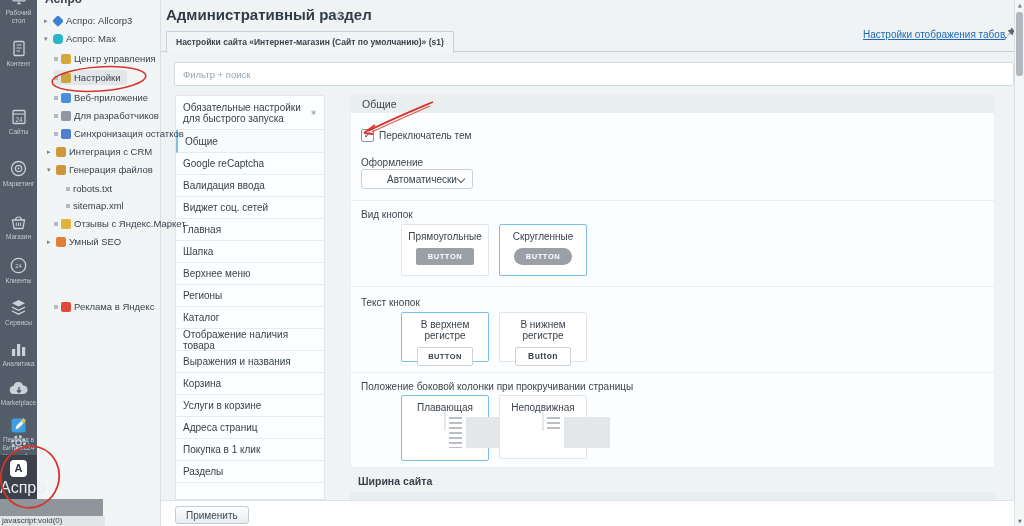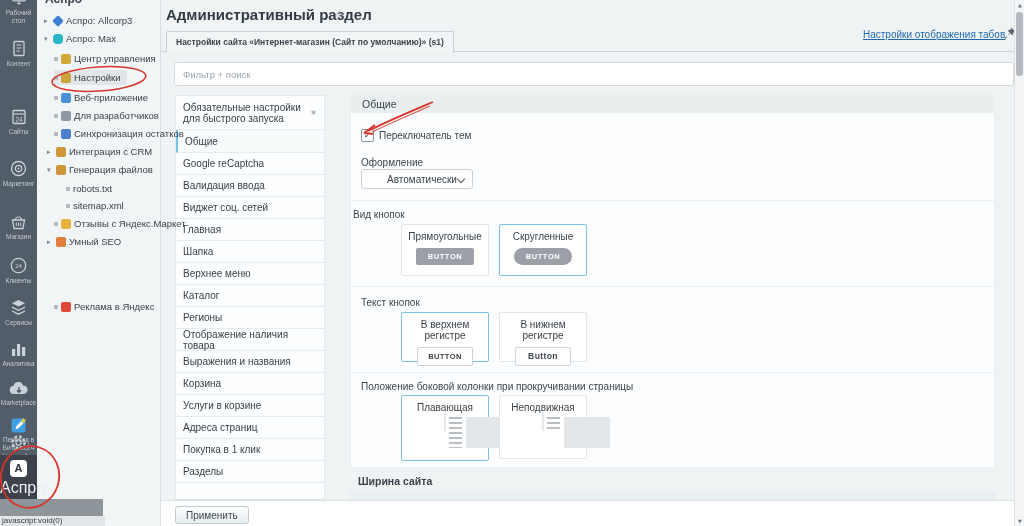--- a/index.html
+++ b/index.html
@@ -288,24 +288,24 @@
   <div class="m-item" style="height:22px;">
       <span>Главная</span>
     </div>
   <div class="m-item" style="height:22px;">
       <span>Шапка</span>
     </div>
   <div class="m-item" style="height:22px;">
       <span>Верхнее меню</span>
     </div>
   <div class="m-item" style="height:22px;">
+      <span>Регионы</span>
+    </div>
+  <div class="m-item" style="height:22px;">
       <span>Каталог</span>
-    </div>
-  <div class="m-item" style="height:22px;">
-      <span>Регионы</span>
     </div>
   <div class="m-item" style="height:22px;">
       <span>Отображение наличия товара</span>
     </div>
   <div class="m-item" style="height:22px;">
       <span>Выражения и названия</span>
     </div>
   <div class="m-item" style="height:22px;">
       <span>Корзина</span>
     </div>
@@ -330,21 +330,21 @@
     <span class="chk">✓</span>
     <span class="p-label" style="left:28px;top:17px;">Переключатель тем</span>
     <span class="p-label" style="left:10px;top:44px;">Оформление</span>
     <div class="sel">
       <span>Автоматически</span>
       <span class="chev"></span>
     </div>
   </div>
 
   <div class="sect" style="height:86px;">
-    <span class="p-label" style="left:2px;top:8px;">Вид кнопок</span>
+    <span class="p-label" style="left:10px;top:8px;">Вид кнопок</span>
     <div class="opt-card" style="left:10px;top:23px;width:88px;height:52px;">
       <span class="oc-label">Прямоугольные</span>
       <span class="pill rect">BUTTON</span>
     </div>
     <div class="opt-card sel-card" style="left:108px;top:23px;width:88px;height:52px;">
       <span class="oc-label">Скругленные</span>
       <span class="pill round">BUTTON</span>
     </div>
   </div>
 

